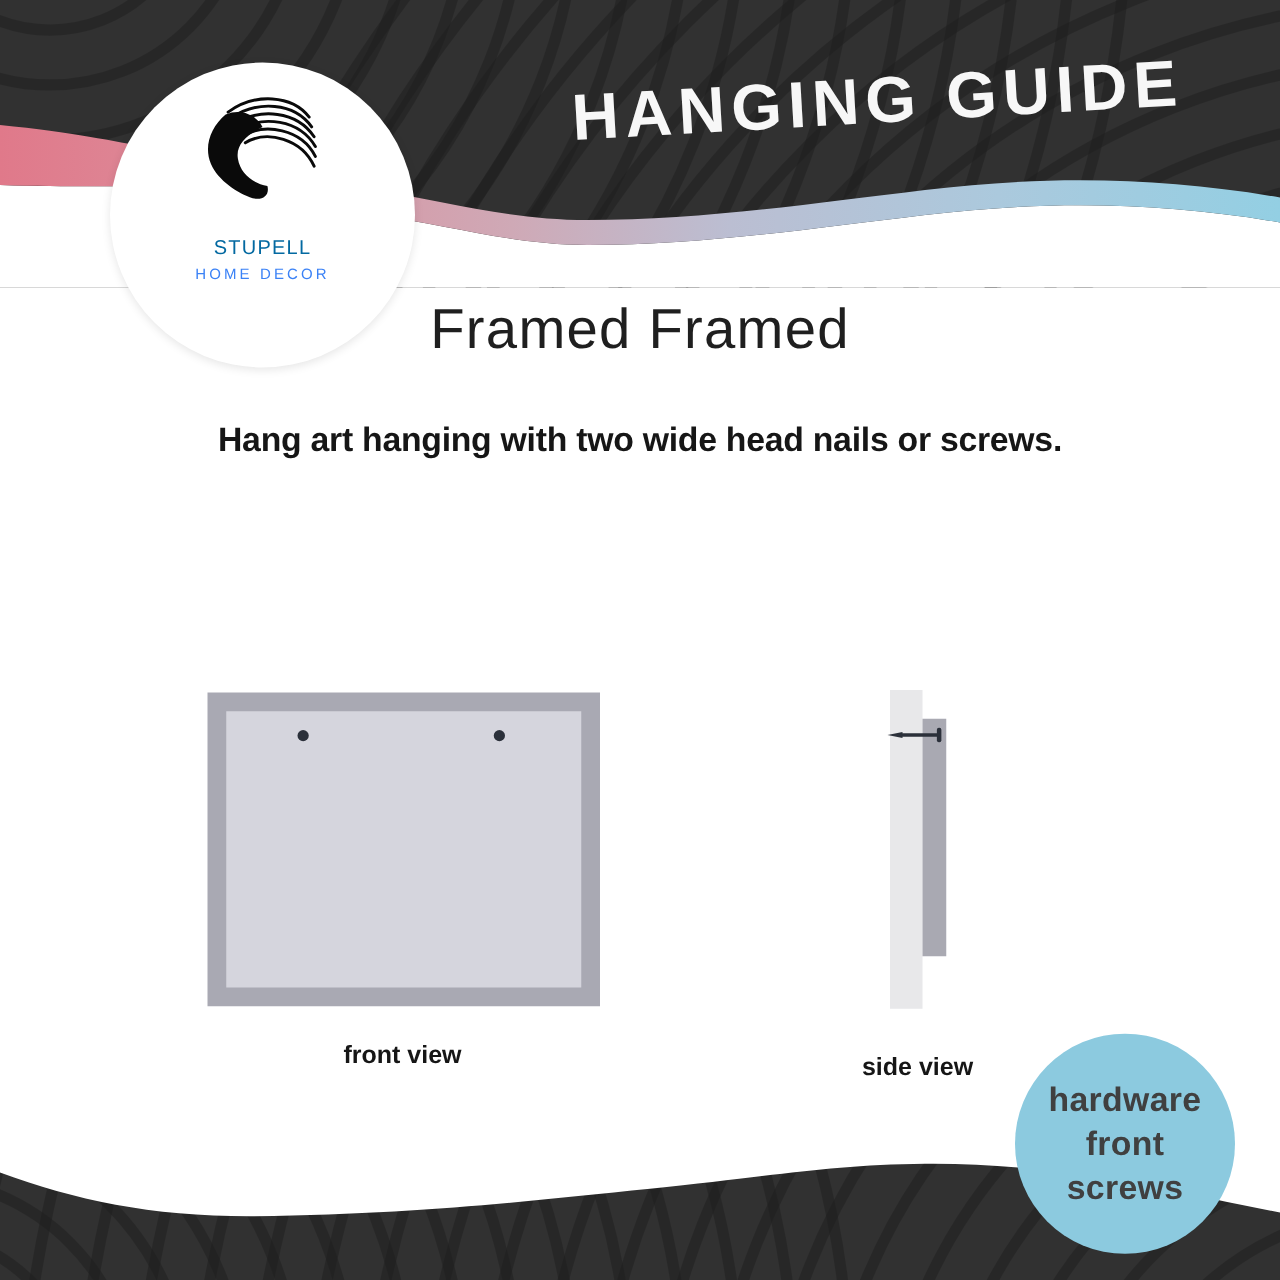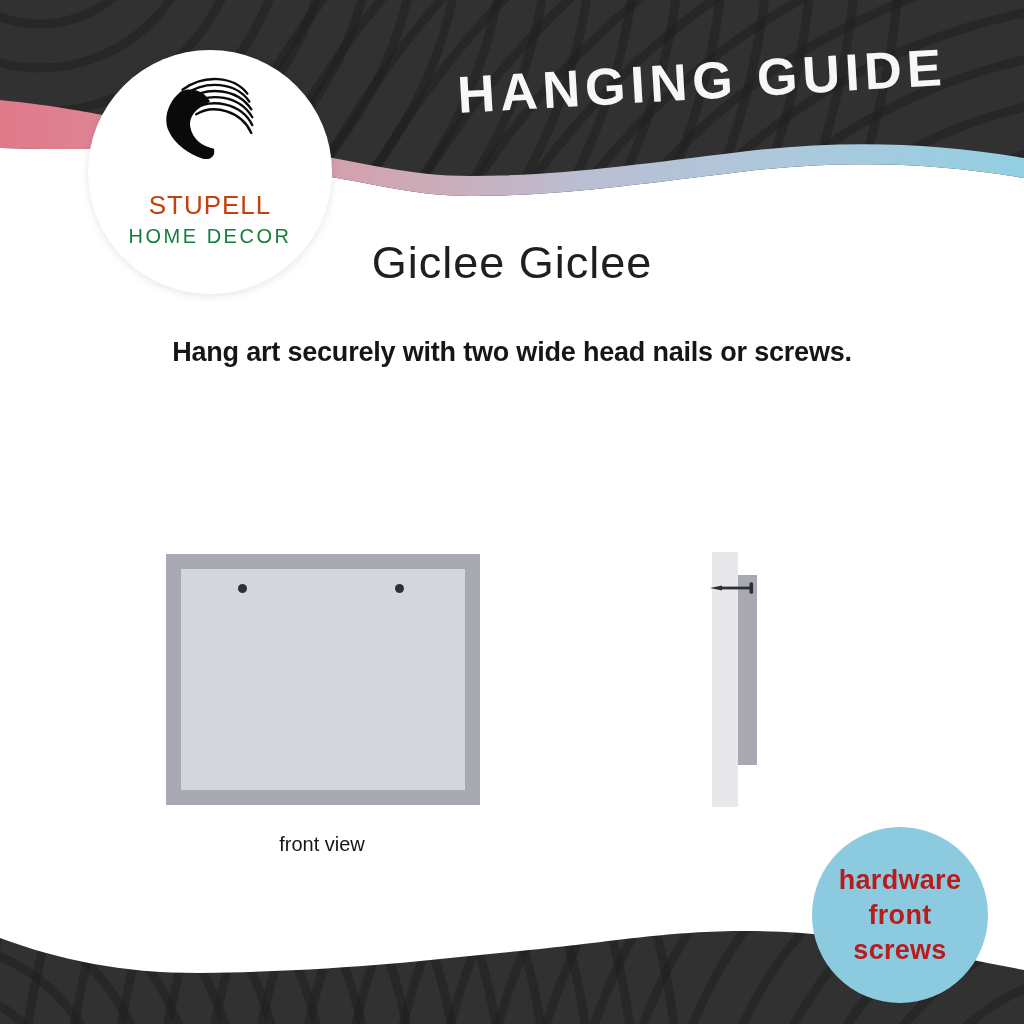--- a/index.html
+++ b/index.html
@@ -23,55 +23,55 @@
     text-align:center;line-height:62px;white-space:nowrap;
   }
 
   
   #logo-circle{
     left:88px;top:50px;width:244px;height:244px;border-radius:50%;
     background:#ffffff;z-index:4;box-shadow:0 2px 8px rgba(0,0,0,.10);
     display:flex;flex-direction:column;align-items:center;justify-content:flex-start;
   }
   #logo-circle .s-icon{margin-top:20px;width:118px;height:122px;}
-  .brand-name{font-size:26px;letter-spacing:1px;color:#c2410c;margin-top:-2px;}
-  .brand-tagline{font-size:20px;letter-spacing:2.5px;color:#15803d;margin-top:4px;}
+  .brand-name{font-size:16px;letter-spacing:1px;color:#0369a1;margin-top:-2px;}
+  .brand-tagline{font-size:12px;letter-spacing:2.5px;color:#3b82f6;margin-top:4px;}
 
   
   #product-subtitle{left:0;top:237px;width:1024px;text-align:center;
     font-size:45px;font-weight:400;letter-spacing:1px;color:#1f1f1f;z-index:2;}
   #intro-text{left:0;top:337px;width:1024px;text-align:center;
     font-size:27px;font-weight:700;letter-spacing:-0.2px;color:#161616;z-index:2;}
 
   .instructions{z-index:2;text-align:center;font-size:19px;font-weight:700;
     line-height:28px;letter-spacing:-0.3px;color:#161616;}
   #front-instructions{left:132px;top:443px;width:380px;}
   #side-instructions{left:545px;top:454px;width:380px;}
 
-  .caption{z-index:2;text-align:center;font-size:20px;font-weight:400;color:#161616;}
+  .caption{z-index:2;text-align:center;font-size:20px;font-weight:700;color:#161616;}
   #front-caption{left:132px;top:833px;width:380px;}
   #side-caption{left:544px;top:843px;width:380px;}
 
   
   #front-frame{left:166px;top:554px;width:314px;height:251px;background:#a9a9b3;z-index:2;}
   #front-frame-inner{position:absolute;left:15px;top:15px;right:15px;bottom:15px;background:#d5d5dd;}
   .screw-dot{position:absolute;width:9px;height:9px;border-radius:50%;background:#2b303a;}
   #screw-dot-left{left:57px;top:15px;}
   #screw-dot-right{left:214px;top:15px;}
 
   
   #side-bar-frame{left:712px;top:552px;width:26px;height:255px;background:#e8e8ea;z-index:2;}
   #side-bar-art{left:738px;top:575px;width:19px;height:190px;background:#a9a9b2;z-index:2;}
   #nail{left:706px;top:580px;width:52px;height:16px;z-index:3;}
 
   
   #badge-circle{
     left:812px;top:827px;width:176px;height:176px;border-radius:50%;
     background:#8ccadf;z-index:5;display:flex;flex-direction:column;
-    align-items:center;justify-content:center;color:#b91c1c;
+    align-items:center;justify-content:center;color:#404040;
     font-size:27px;font-weight:700;line-height:35px;text-align:center;letter-spacing:0.3px;
   }
 </style>
 </head>
 <body>
 
 <div id="poster">
 
   <svg id="wave-header" class="abs" viewBox="0 0 1024 230" width="1024" height="230" aria-hidden="true">
     <defs>
@@ -197,40 +197,41 @@
         <path d="M43,38 C62,26 92,32 103,54"></path>
         <path d="M46,43 C64,32 92,40 102,62"></path>
       </g>
       <path fill="#0a0a0a" d="M30,20 C18,30 12,46 18,60 C24,74 40,84 52,88 C60,90 66,86 64,78
            C52,76 42,68 40,56 C38,44 48,36 60,30 C56,22 44,14 30,20 Z"></path>
     </svg>
     <div class="brand-name">STUPELL</div>
     <div class="brand-tagline">HOME DECOR</div>
   </div>
 
-  <div id="product-subtitle" class="abs">Giclee Giclee</div>
-  <div id="intro-text" class="abs">Hang art securely with two wide head nails or screws.</div>
+  <div id="product-subtitle" class="abs">Framed Framed</div>
+  <div id="intro-text" class="abs">Hang art hanging with two wide head nails or screws.</div>
 
 
   <div id="front-frame" class="abs">
     <div id="front-frame-inner">
       <div id="screw-dot-left" class="screw-dot"></div>
       <div id="screw-dot-right" class="screw-dot"></div>
     </div>
   </div>
   <div id="front-caption" class="abs caption">front view</div>
 
 
   <div id="side-bar-frame" class="abs"></div>
   <div id="side-bar-art" class="abs"></div>
   <svg id="nail" class="abs" viewBox="0 0 52 16" width="52" height="16" aria-hidden="true">
     <polygon points="4,8 16,5.6 16,10.4" fill="#2b303a"></polygon>
     <rect x="14" y="6.6" width="31" height="2.8" fill="#2b303a"></rect>
     <rect x="43.5" y="2.2" width="3.6" height="11.6" rx="1.6" fill="#2b303a"></rect>
   </svg>
+  <div id="side-caption" class="abs caption">side view</div>
 
   <div id="badge-circle" class="abs">
     <div>hardware</div>
     <div>front</div>
     <div>screws</div>
   </div>
 
 </div>
 
 </body></html>

